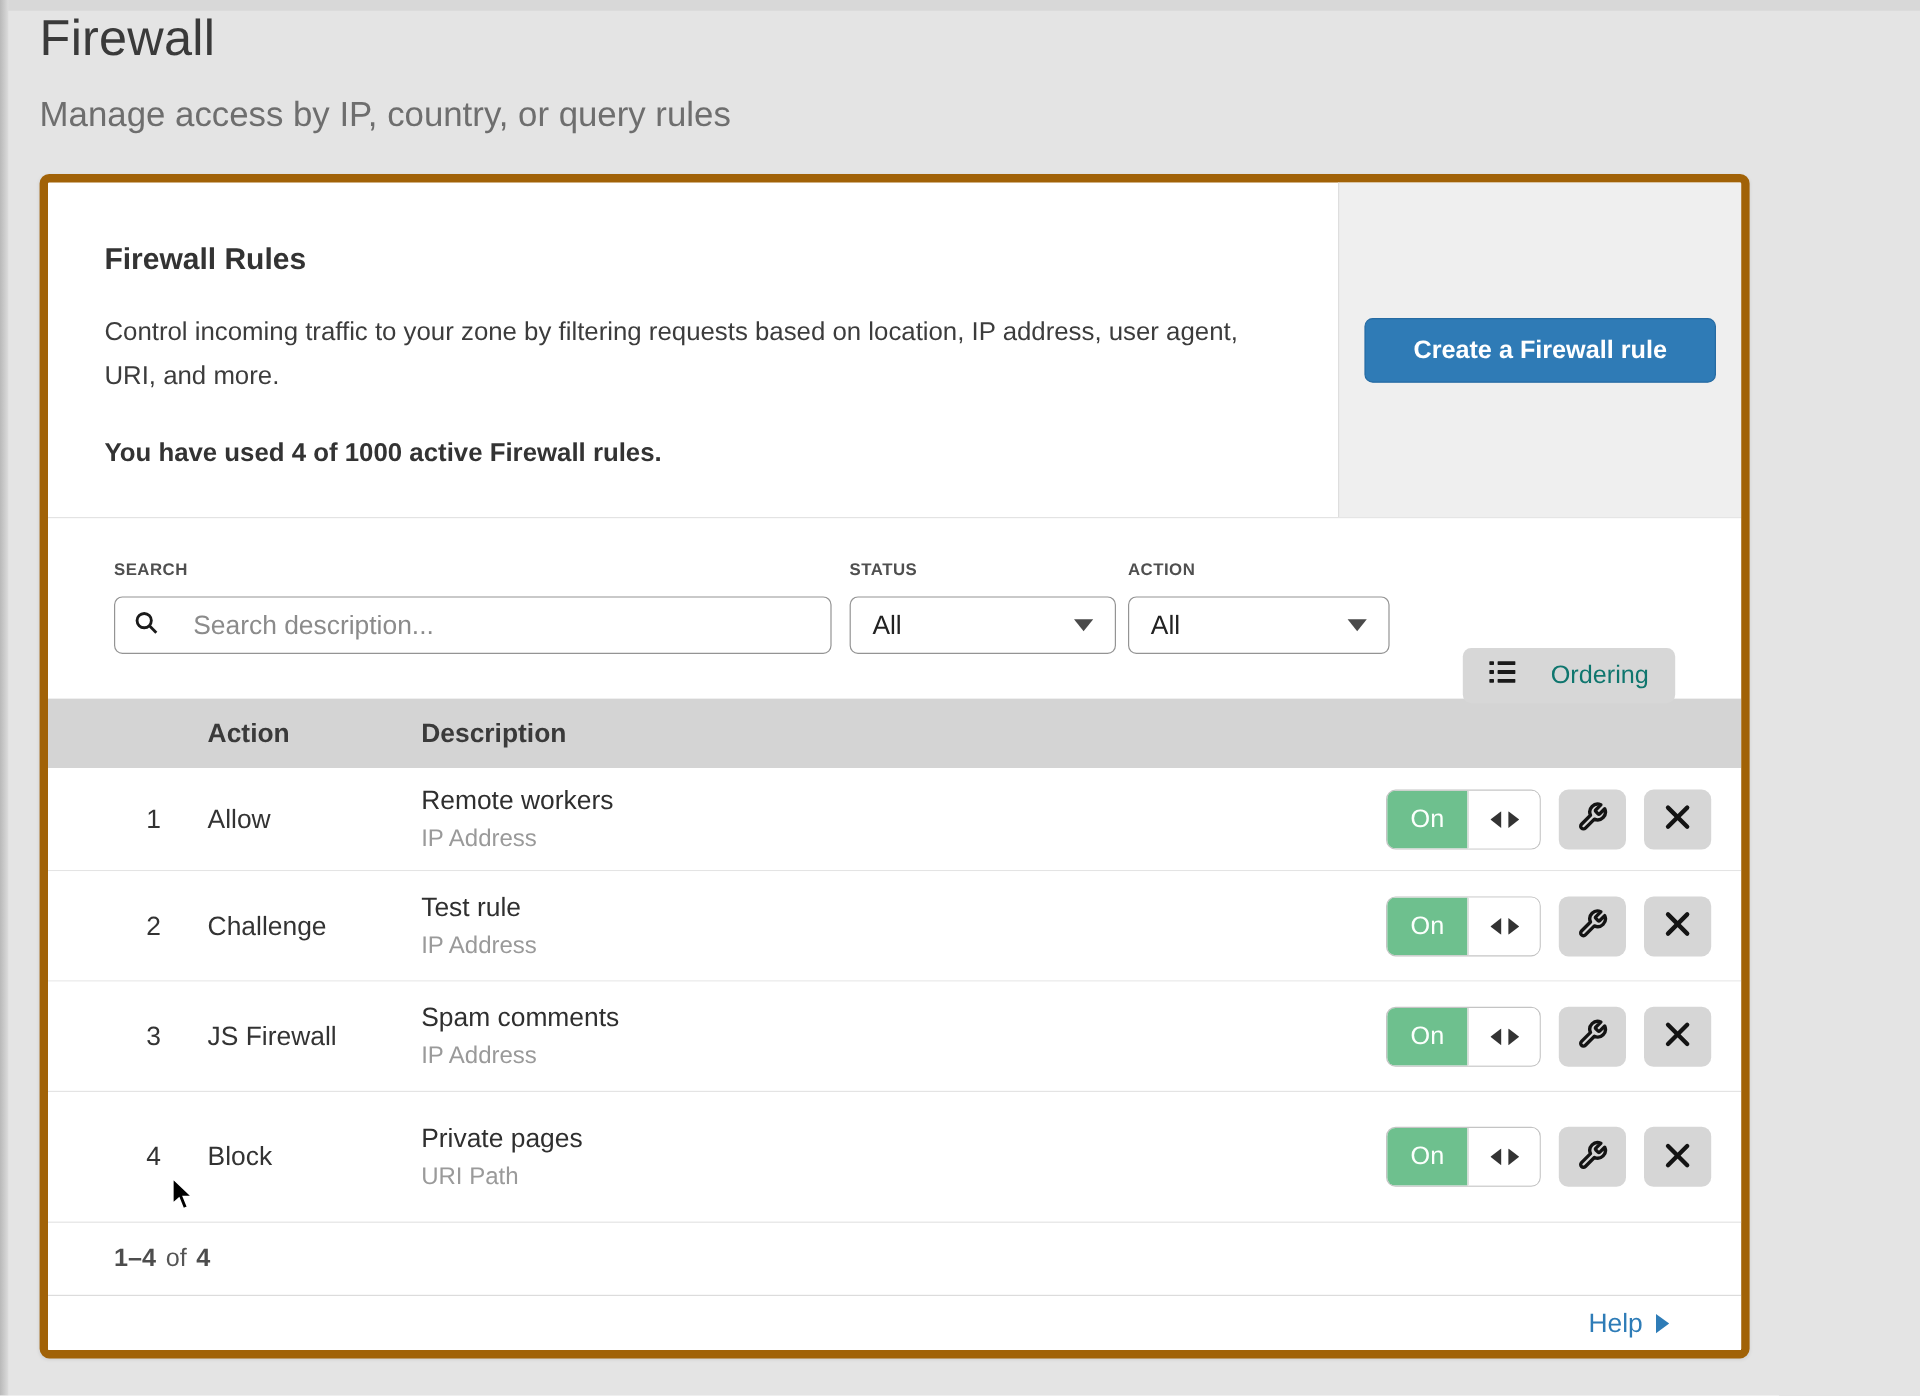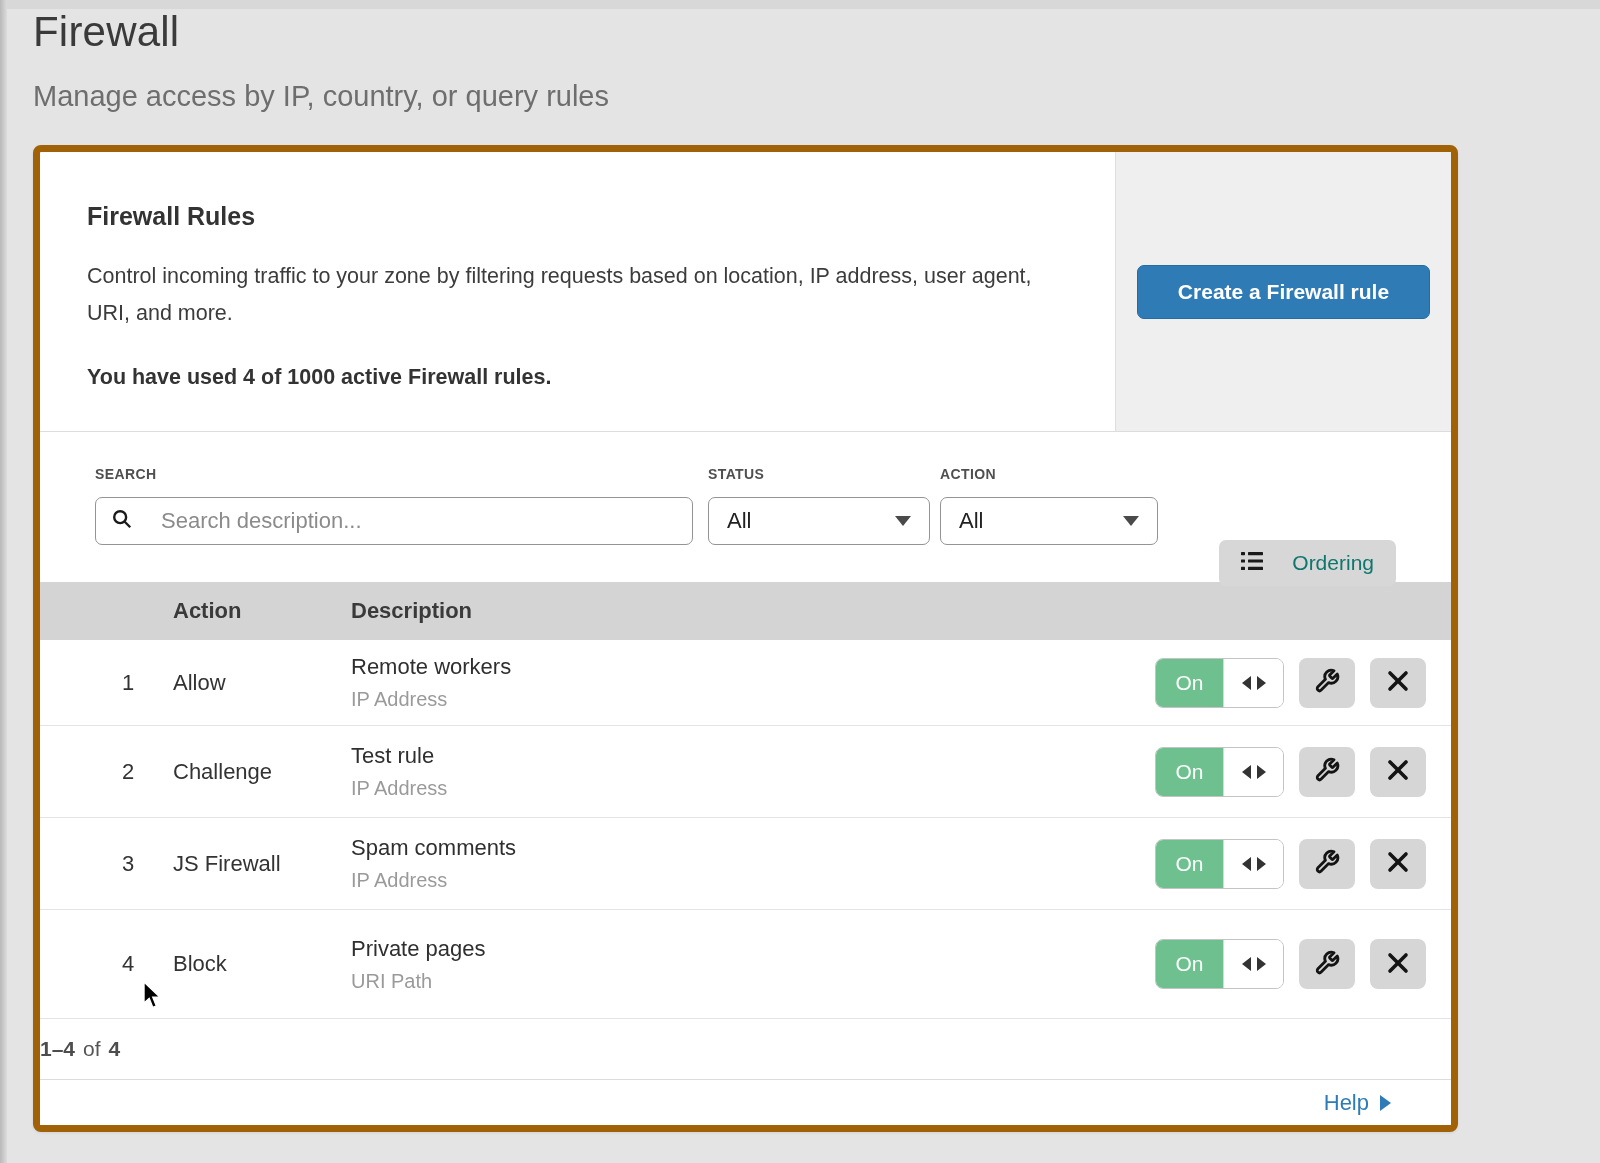--- a/index.html
+++ b/index.html
@@ -86,21 +86,21 @@
   .toggle-on { width:67px; background:#6ec08e; color:#fbfffc; font-size:21px;
     display:flex; align-items:center; justify-content:center; }
   .toggle-arrows { flex:1; background:#fff; border-left:1px solid #d8d8d8;
     display:flex; align-items:center; justify-content:center; }
   .icon-btn { width:56px; height:50px; background:#d6d6d6; border:none;
     border-radius:8px; display:flex; align-items:center; justify-content:center;
     cursor:pointer; }
 
   
   .pagination-row { height:61px; flex:none; border-bottom:1px solid #dcdcdc;
-    display:flex; align-items:center; 
+    display:flex; align-items:center; padding-left:55px;
     font-size:21px; color:#555; }
   .pagination-row .b { font-weight:700; color:#4d4d4d; }
   .pagination-row .sep { margin:0 8px; font-weight:400; }
   .help-row { flex:1; display:flex; align-items:center; justify-content:flex-end;
     padding-right:60px; background:#fff; }
   .help-link { display:flex; align-items:center; gap:11px; color:#2e7cb7;
     font-size:22px; text-decoration:none; cursor:pointer; }
   .help-arrow { width:0; height:0; border-left:11px solid #2e7cb7;
     border-top:8px solid transparent; border-bottom:8px solid transparent; }
 

